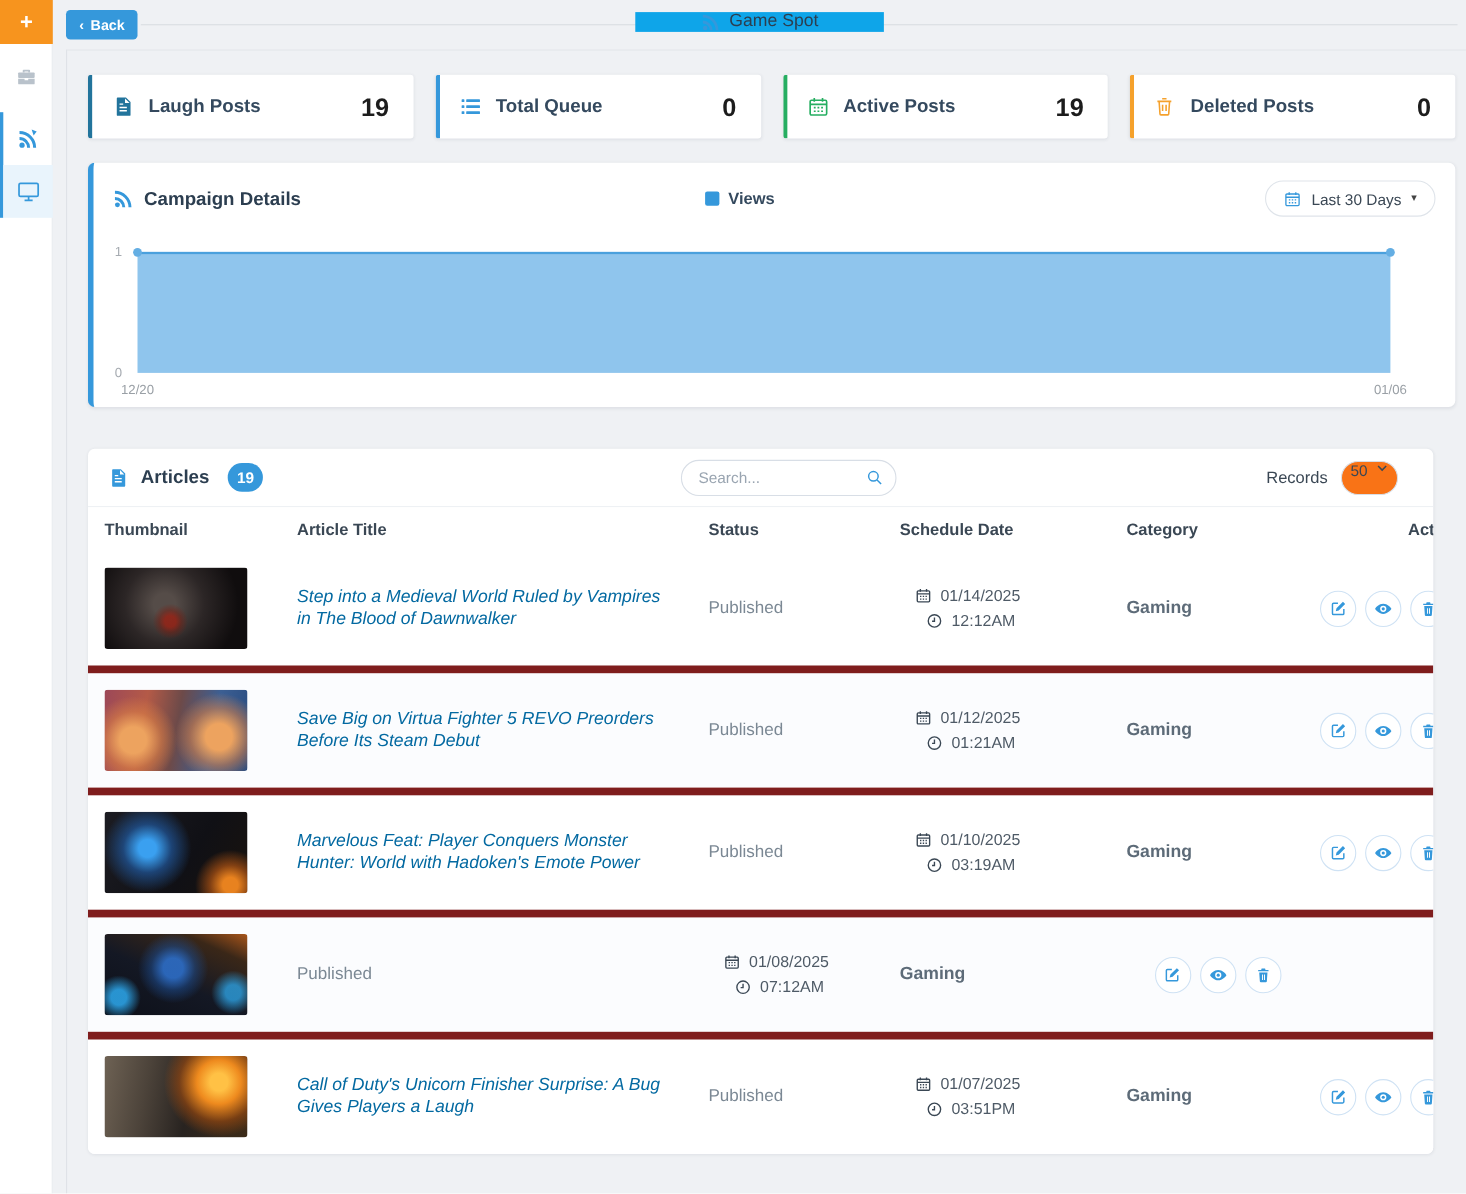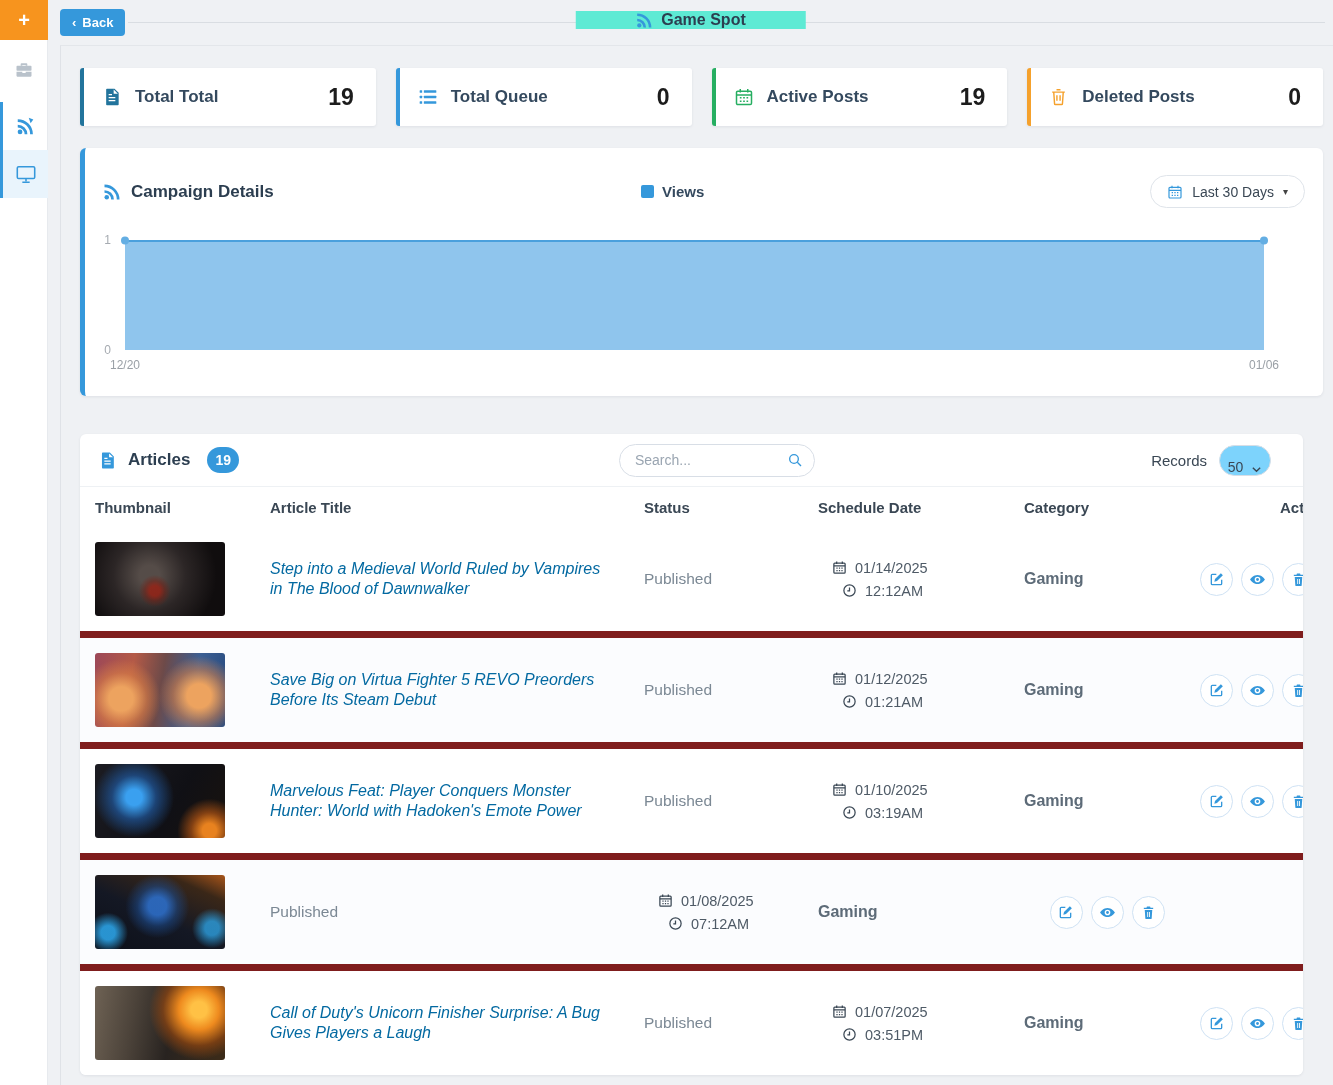--- a/index.html
+++ b/index.html
@@ -34,22 +34,22 @@
     position:absolute; left:80px; right:8px; top:22px; height:1px; background:#d9dde2;
   }
   .back-btn {
     position:absolute; left:12px; top:9px; height:27px; padding:0 12px;
     background:#3598db; color:#fff; border:none; border-radius:4px;
     font-size:13px; font-weight:bold; display:flex; align-items:center; gap:6px;
     cursor:pointer; font-family:inherit; z-index:2;
   }
   .page-title {
     position:absolute; left:50%; top:11px; transform:translateX(-50%);
-    background:#5eead4; padding:0 60px; display:flex; align-items:center; gap:9px;
-    font-size:16px; font-weight:bold; color:#2c3e50; white-space:nowrap; z-index:2;
+    background:#0ea5e9; padding:0 60px; display:flex; align-items:center; gap:9px;
+    font-size:16px; font-weight:normal; color:#2c3e50; white-space:nowrap; z-index:2;
   }
 
   
   .content {
     position:absolute; left:60px; top:45px; width:1273px; height:1040px;
     border-left:1px solid #dfe2e7; border-top:1px solid #e3e6ea; padding:22px 0 0 19px;
   }
 
   
   .stats { display:flex; gap:20px; width:1243px; }
@@ -59,21 +59,21 @@
     display:flex; align-items:center; padding:0 22px 0 18px;
   }
   .stat-icon { width:20px; height:20px; margin-right:13px; flex:none; }
   .stat-label { font-size:17px; font-weight:600; color:#34495e; flex:1; }
   .stat-value { font-size:23px; font-weight:bold; color:#1c1c1c; }
 
   
   .campaign {
     width:1243px; margin-top:22px; background:#fff; border-radius:6px;
     border-left:5px solid #3598db; box-shadow:0 1px 3px rgba(30,40,60,.08);
-    padding:27px 18px 14px 18px; height:248px; position:relative;
+    padding:16px 18px 14px 18px; height:222px; position:relative;
   }
   .campaign-head { display:flex; align-items:center; }
   .campaign-title { display:flex; align-items:center; gap:10px; font-size:17px; font-weight:bold; color:#2c3e50; width:420px; }
   .legend { display:flex; align-items:center; gap:8px; margin-left:118px; }
   .legend-swatch { width:13px; height:13px; background:#3598db; border-radius:2px; }
   .legend-label { font-size:15px; color:#34495e; font-weight:600; }
   .range-btn {
     margin-left:auto; height:33px; padding:0 16px; background:#fff;
     border:1px solid #dfe4ea; border-radius:17px; display:flex; align-items:center; gap:9px;
     font-size:14px; color:#3a4754; cursor:pointer; font-family:inherit;
@@ -116,22 +116,22 @@
     width:196px; height:33px; border:1px solid #d8dee6; border-radius:17px;
     padding:0 34px 0 15px; font-size:14px; color:#3a4754; outline:none; font-family:inherit;
     background:#fff;
   }
   .search-input::placeholder { color:#9aa5b1; }
   .search-icon { position:absolute; right:12px; top:8px; }
   .records { margin-left:auto; display:flex; align-items:center; gap:12px; }
   .records-label { font-size:15px; color:#3a4754; }
   .records-select {
     width:52px; height:31px; border:1px solid #d8dee6; border-radius:16px;
-    display:flex; align-items:flex-end; justify-content:center; gap:8px;
-    font-size:14px; color:#3a4754; cursor:pointer; background:#7dd3fc;
+    display:flex; align-items:flex-start; justify-content:center; gap:8px;
+    font-size:14px; color:#3a4754; cursor:pointer; background:#f97316;
   }
 
   
   .thead {
     display:grid; grid-template-columns:175px 374px 174px 206px 176px 1fr;
     padding:0 0 0 15px; height:40px; align-items:center;
     font-size:15px; font-weight:bold; color:#3a4754;
   }
   .row {
     display:grid; grid-template-columns:175px 374px 174px 206px 176px 1fr;
@@ -237,21 +237,21 @@
   <main class="content">
 
     <section class="stats">
       <div class="stat-card" style="border-left-color: rgb(34, 116, 156);">
         <span class="stat-icon" style="color: rgb(34, 116, 156);">
           <svg width="20" height="20" viewBox="0 0 24 24" fill="currentColor">
               <path d="M6 2h9l5 5v14a1 1 0 0 1-1 1H6a1 1 0 0 1-1-1V3a1 1 0 0 1 1-1zm8 1v5h5"></path>
               <path d="M8 12h8v1.6H8zM8 15.5h8v1.6H8zM8 8.5h4V10H8z" fill="#fff"></path>
             </svg>
         </span>
-        <span class="stat-label">Total Total</span>
+        <span class="stat-label">Laugh Posts</span>
         <span class="stat-value">19</span>
       </div>
       <div class="stat-card" style="border-left-color: rgb(53, 152, 219);">
         <span class="stat-icon" style="color: rgb(53, 152, 219);">
           <svg width="20" height="20" viewBox="0 0 24 24" fill="currentColor">
               <rect x="2" y="4" width="3" height="3" rx=".6"></rect>
               <rect x="7" y="4" width="15" height="3" rx=".6"></rect>
               <rect x="2" y="10.5" width="3" height="3" rx=".6"></rect>
               <rect x="7" y="10.5" width="15" height="3" rx=".6"></rect>
               <rect x="2" y="17" width="3" height="3" rx=".6"></rect>

